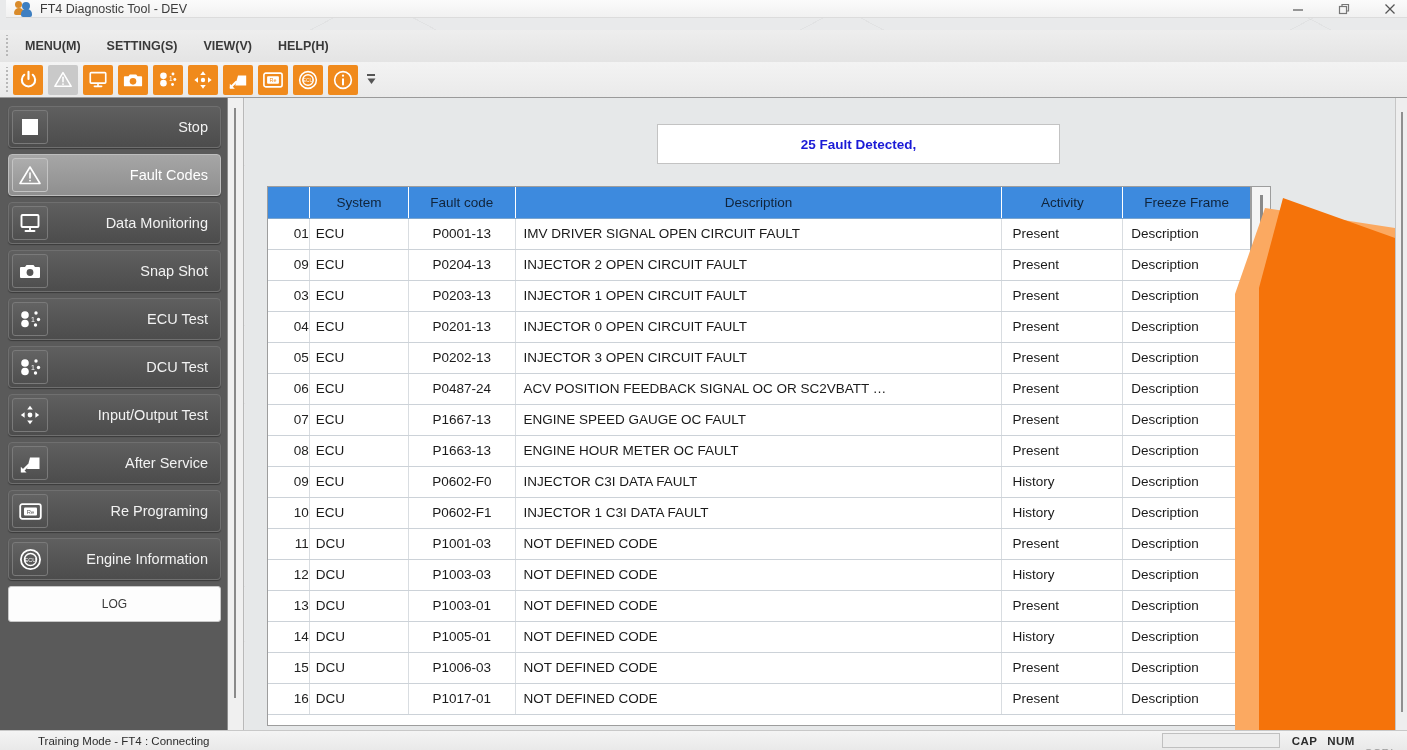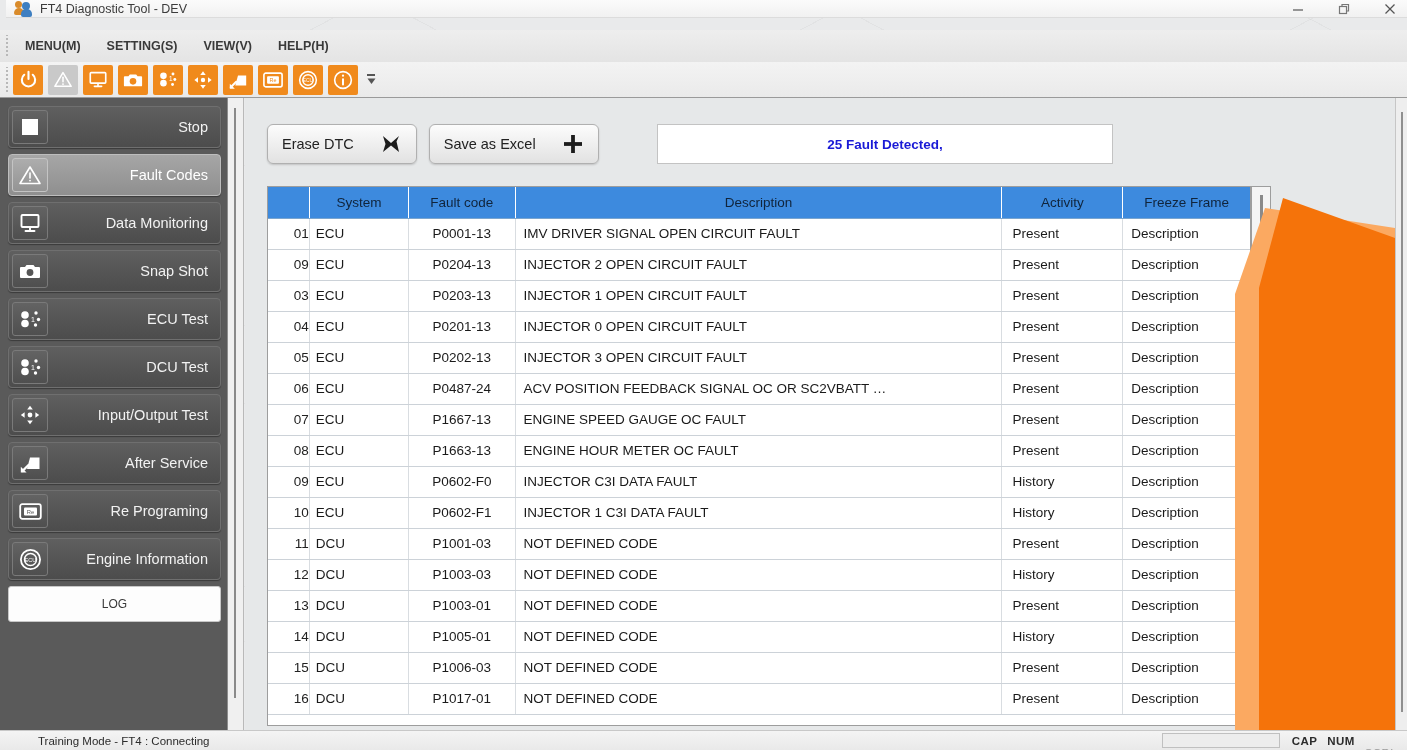--- a/index.html
+++ b/index.html
@@ -139,21 +139,21 @@
   #action-row { position: absolute; top: 26px; left: 22px; display: flex; align-items: center; }
   .act-btn {
     height: 40px; background: linear-gradient(#fcfcfc, #e2e2e2);
     border: 1px solid #b0b0b0; border-radius: 6px;
     display: flex; align-items: center; padding: 0 14px; margin-right: 12px;
     box-shadow: 0 1px 2px rgba(0,0,0,0.16);
   }
   .act-btn .lbl { font-size: 14.5px; color: #222; white-space: nowrap; }
   .act-btn .gly { margin-left: 26px; color: #1c1c1c; display: flex; align-items: center; }
   #fault-banner {
-    position: absolute; top: 26px; left: 412px; width: 456px; height: 40px;
+    position: absolute; top: 26px; left: 412px; width: 403px; height: 40px;
     background: #ffffff; border: 1px solid #c3c3c3;
     display: flex; align-items: center; justify-content: center;
   }
   #fault-banner .txt { font-size: 13.5px; font-weight: bold; color: #1a1ad6; }
 
   
   #table-wrap {
     position: absolute; top: 88px; left: 22px; width: 984px; height: 540px;
     background: #ffffff; border: 1px solid #9d9d9d; overflow: hidden;
   }
@@ -481,39 +481,20 @@
 
     <div class="log-btn">LOG</div>
   </div>
 
   <div id="sidebar-scroll">
     <div class="track"></div>
   </div>
 
   <div id="content">
 
-    <div id="action-row">
-      <div class="act-btn">
-        <span class="lbl">Erase DTC</span>
-        <span class="gly">
-          <svg width="22" height="22" viewBox="0 0 22 22">
-            <path d="M3 3 L11 10 L19 3 L16.5 8.5 L19 19 L11 12.5 L3 19 L5.5 11 Z" fill="#1c1c1c"></path>
-          </svg>
-        </span>
-      </div>
-      <div class="act-btn">
-        <span class="lbl">Save as Excel</span>
-        <span class="gly">
-          <svg width="22" height="22" viewBox="0 0 22 22">
-            <rect x="9.1" y="2" width="3.8" height="18" fill="#1c1c1c"></rect>
-            <rect x="2" y="9.1" width="18" height="3.8" fill="#1c1c1c"></rect>
-          </svg>
-        </span>
-      </div>
-    </div>
 
     <div id="fault-banner">
       <span class="txt">25 Fault Detected,</span>
     </div>
 
     <div id="table-wrap">
       <table>
         <thead>
           <tr>
             <th class="numcol"></th>

